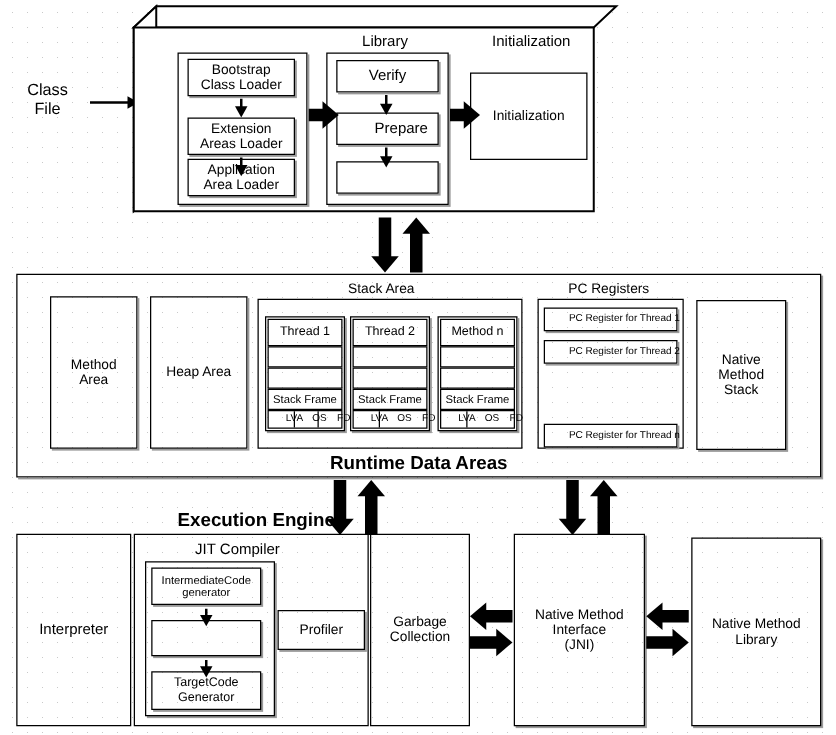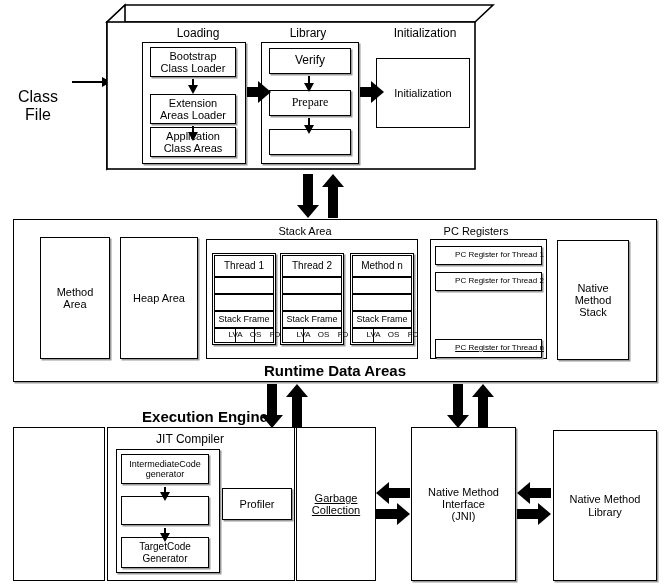--- a/index.html
+++ b/index.html
@@ -26,21 +26,21 @@
   .rect.plain{box-shadow:none;}
   .lbl{
     position:absolute;
     display:flex;align-items:center;justify-content:center;
     text-align:center;
     color:#000;
     line-height:1.12;
     white-space:pre-line;
     pointer-events:none;
   }
-  .t13{font-size:16px;margin-top:26px;}
+  .t13{font-size:13px;}
   .t12{font-size:12px;}
   .t11{font-size:11px;}
   .t10{font-size:10px;}
   .t9{font-size:9px;}
   .t8{font-size:8px;margin-left:11px;}
   .t15b{font-size:15px;font-weight:bold;}
   .t14b{font-size:14px;font-weight:bold;}
 
   
   .thin-arrow{position:absolute;height:2px;background:#000;}
@@ -93,51 +93,50 @@
   <div class="thin-arrow" style="left:72px;top:81px;width:38px;"></div>
 
   <div class="cube" style="left:104px;top:2px;width:392px;height:170px;">
     <svg width="392" height="170" viewBox="0 0 392 170">
       <polygon points="3,20 21,3 389,3 371,20" fill="#ffffff" stroke="#000" stroke-width="1.6"></polygon>
       <polygon points="3,20 21,3 21,150 3,167" fill="#ffffff" stroke="#000" stroke-width="1.6"></polygon>
       <rect x="3" y="20" width="368" height="147" fill="#ffffff" stroke="#000" stroke-width="1.6"></rect>
     </svg>
   </div>
 
-  <div class="lbl t12" style="left:140px;top:26px;width:116px;height:16px;">Loading</div>
   <div class="lbl t12" style="left:260px;top:26px;width:96px;height:16px;">Library</div>
   <div class="lbl t12" style="left:370px;top:26px;width:110px;height:16px;">Initialization</div>
 
   <div class="rect" style="left:142px;top:42px;width:104px;height:122px;"></div>
   <div class="rect" style="left:150px;top:47px;width:86px;height:30px;"></div>
   <div class="lbl t11" style="left:150px;top:47px;width:86px;height:30px;">Bootstrap
 Class Loader</div>
   <div class="thin-down" style="left:192px;top:79px;height:7px;"></div>
 
   <div class="rect" style="left:150px;top:94px;width:86px;height:30px;"></div>
   <div class="lbl t11" style="left:150px;top:94px;width:86px;height:30px;">Extension
 Areas Loader</div>
   <div class="thin-down" style="left:192px;top:126px;height:7px;"></div>
 
   <div class="rect" style="left:150px;top:127px;width:86px;height:30px;"></div>
   <div class="lbl t11" style="left:150px;top:127px;width:86px;height:30px;">Application
-Class Areas</div>
+Area Loader</div>
 
   <div class="fat-right" style="left:247px;top:81px;width:24px;height:22px;">
     <div class="shaft" style="width:14px;"></div>
       <div class="head"></div>
   </div>
 
   <div class="rect" style="left:261px;top:42px;width:98px;height:122px;"></div>
   <div class="rect" style="left:269px;top:48px;width:82px;height:26px;"></div>
   <div class="lbl t12" style="left:269px;top:48px;width:82px;height:26px;">Verify</div>
   <div class="thin-down" style="left:308px;top:76px;height:8px;"></div>
 
   <div class="rect" style="left:269px;top:90px;width:82px;height:26px;"></div>
-  <div class="lbl t12" style="left:269px;top:90px;width:82px;height:26px;font-family:Liberation Serif, serif;">Prepare</div>
+  <div class="lbl t12" style="left:280px;top:90px;width:82px;height:26px;">Prepare</div>
   <div class="thin-down" style="left:308px;top:118px;height:8px;"></div>
 
   <div class="rect" style="left:269px;top:129px;width:82px;height:26px;"></div>
 
   <div class="fat-right" style="left:360px;top:81px;width:24px;height:22px;">
     <div class="shaft" style="width:14px;"></div>
       <div class="head"></div>
   </div>
 
   <div class="rect plain" style="left:376px;top:58px;width:94px;height:70px;"></div>
@@ -198,28 +197,28 @@
   <div class="cellrow" style="left:352px;top:277px;width:60px;height:17px;"></div>
   <div class="cellrow" style="left:352px;top:294px;width:60px;height:17px;"></div>
   <div class="cellrow" style="left:352px;top:311px;width:60px;height:17px;"></div>
   <div class="lbl t9" style="left:352px;top:311px;width:60px;height:17px;">Stack Frame</div>
   <div class="cellrow" style="left:352px;top:328px;width:60px;height:15px;"></div>
   <div class="lbl t8" style="left:352px;top:328px;width:21px;height:15px;">LVA</div>
   <div class="lbl t8" style="left:373px;top:328px;width:19px;height:15px;">OS</div>
   <div class="lbl t8" style="left:392px;top:328px;width:20px;height:15px;">FD</div>
   <div class="vline" style="left:373px;top:329px;height:13px;"></div>
 
-  <div class="lbl t11" style="left:421px;top:224px;width:110px;height:15px;">PC Registers</div>
+  <div class="lbl t11" style="left:432px;top:224px;width:110px;height:15px;">PC Registers</div>
   <div class="rect plain" style="left:430px;top:239px;width:117px;height:120px;"></div>
   <div class="rect" style="left:435px;top:246px;width:107px;height:19px;"></div>
   <div class="lbl t8" style="left:435px;top:246px;width:107px;height:19px;">PC Register for Thread 1</div>
   <div class="rect" style="left:435px;top:272px;width:107px;height:19px;"></div>
   <div class="lbl t8" style="left:435px;top:272px;width:107px;height:19px;">PC Register for Thread 2</div>
   <div class="rect" style="left:435px;top:339px;width:107px;height:19px;"></div>
-  <div class="lbl t8" style="left:435px;top:339px;width:107px;height:19px;text-decoration:underline;">PC Register for Thread n</div>
+  <div class="lbl t8" style="left:435px;top:339px;width:107px;height:19px;">PC Register for Thread n</div>
 
   <div class="rect" style="left:557px;top:240px;width:72px;height:120px;"></div>
   <div class="lbl t11" style="left:557px;top:240px;width:72px;height:120px;">Native
 Method
 Stack</div>
 
   <div class="fat-down" style="left:261px;top:384px;width:22px;height:44px;">
     <div class="shaft" style="height:32px;"></div>
       <div class="head"></div>
   </div>
@@ -232,20 +231,21 @@
       <div class="head"></div>
   </div>
   <div class="fat-up" style="left:472px;top:384px;width:22px;height:44px;">
     <div class="shaft" style="height:32px;"></div>
       <div class="head"></div>
   </div>
 
   <div class="lbl t15b" style="left:110px;top:408px;width:190px;height:19px;">Execution Engine</div>
 
   <div class="rect plain" style="left:13px;top:427px;width:92px;height:154px;"></div>
+  <div class="lbl t12" style="left:13px;top:427px;width:92px;height:154px;">Interpreter</div>
 
   <div class="rect plain" style="left:107px;top:427px;width:188px;height:154px;"></div>
   <div class="lbl t12" style="left:130px;top:432px;width:120px;height:16px;">JIT Compiler</div>
   <div class="rect" style="left:116px;top:449px;width:104px;height:124px;"></div>
 
   <div class="rect" style="left:121px;top:454px;width:88px;height:30px;"></div>
   <div class="lbl t9" style="left:121px;top:454px;width:88px;height:30px;">IntermediateCode
 generator</div>
   <div class="thin-down" style="left:164px;top:487px;height:6px;"></div>
 
@@ -253,21 +253,21 @@
   <div class="thin-down" style="left:164px;top:528px;height:6px;"></div>
 
   <div class="rect" style="left:121px;top:537px;width:88px;height:31px;"></div>
   <div class="lbl t10" style="left:121px;top:537px;width:88px;height:31px;">TargetCode
 Generator</div>
 
   <div class="rect" style="left:222px;top:488px;width:70px;height:32px;"></div>
   <div class="lbl t11" style="left:222px;top:488px;width:70px;height:32px;">Profiler</div>
 
   <div class="rect plain" style="left:296px;top:427px;width:80px;height:154px;"></div>
-  <div class="lbl t11" style="left:296px;top:427px;width:80px;height:154px;text-decoration:underline;">Garbage
+  <div class="lbl t11" style="left:296px;top:427px;width:80px;height:154px;">Garbage
 Collection</div>
 
   <div class="fat-left" style="left:376px;top:482px;width:34px;height:22px;">
     <div class="shaft" style="width:24px;"></div>
       <div class="head"></div>
   </div>
   <div class="fat-right" style="left:376px;top:503px;width:34px;height:22px;">
     <div class="shaft" style="width:24px;"></div>
       <div class="head"></div>
   </div>

